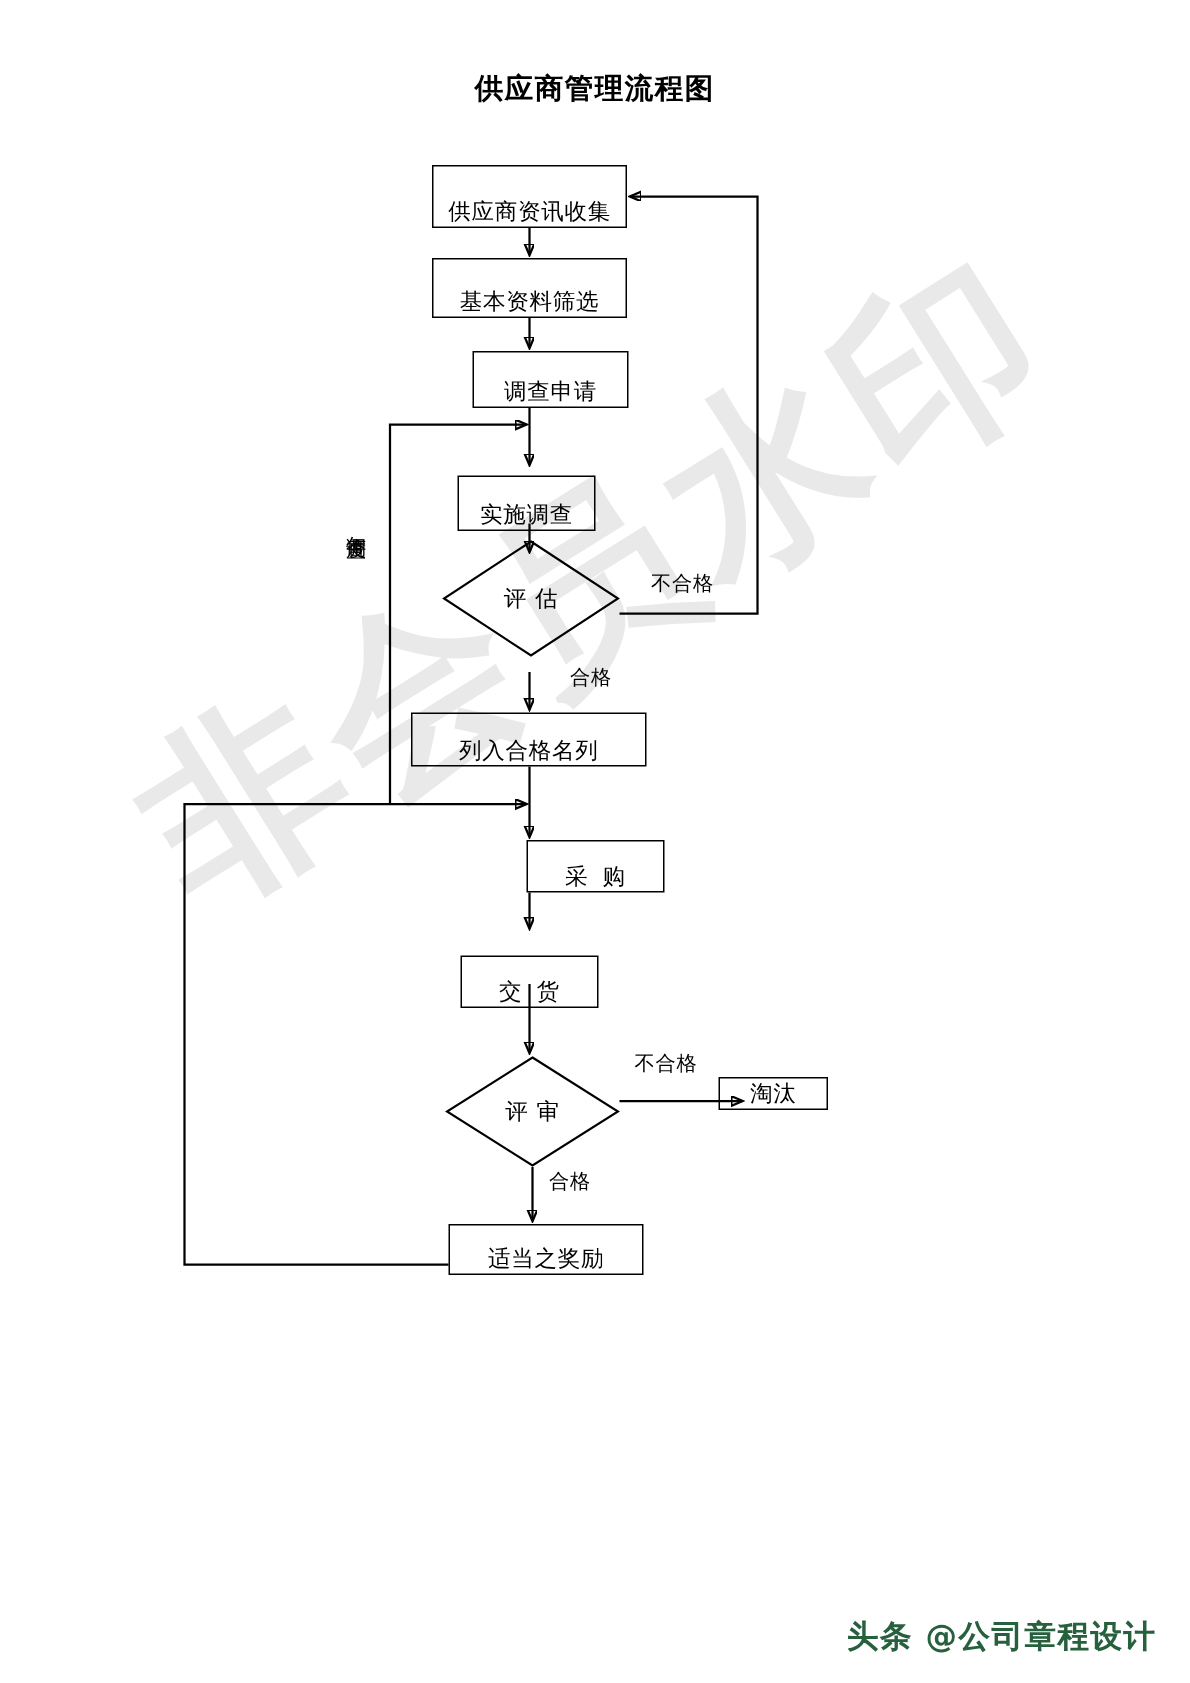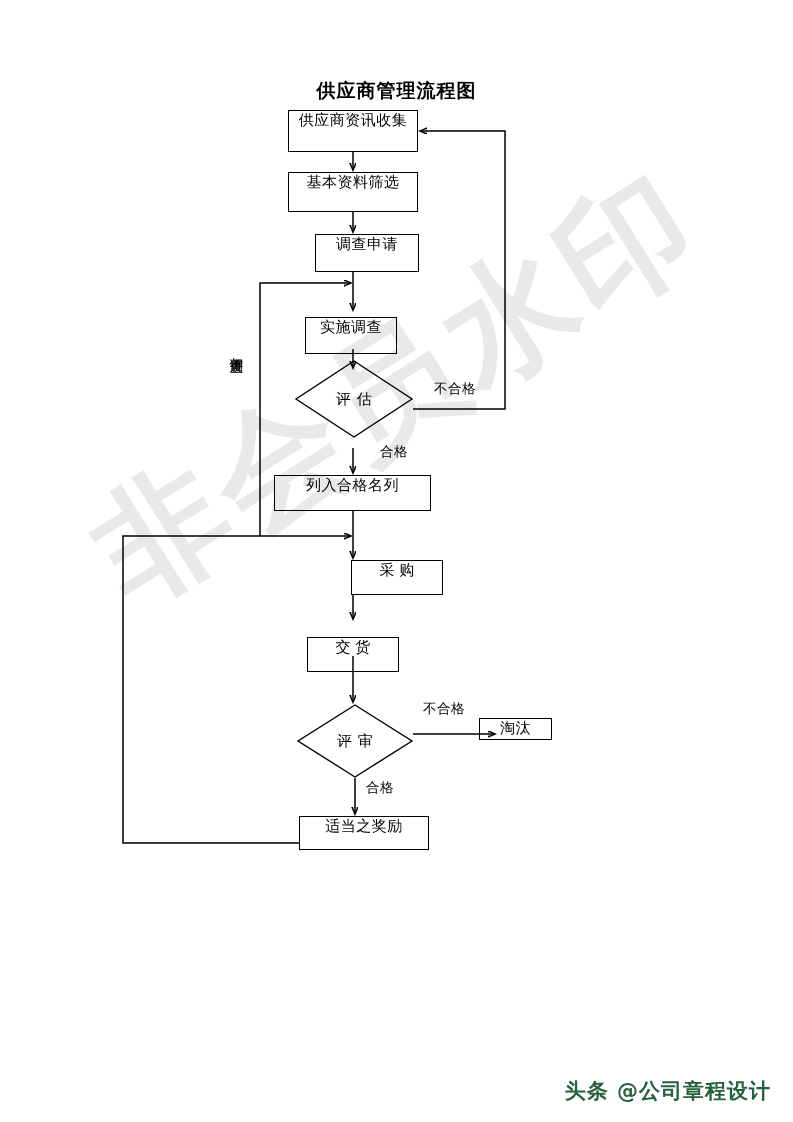--- a/index.html
+++ b/index.html
@@ -59,43 +59,42 @@
   .title {
     position: absolute;
     left: 0;
     top: 46px;
     width: 793px;
     text-align: center;
     font-family: "DejaVu Serif", "Liberation Serif", serif;
     font-size: 19px;
     font-weight: bold;
     letter-spacing: 1px;
-    margin-top: 32px;
   }
 
   
   .flow {
     position: absolute;
     left: 0; top: 0;
     width: 793px;
     height: 1122px;
   }
 
   .node {
     position: absolute;
     box-sizing: border-box;
     border: 1.4px solid #000;
     background: transparent;
     display: flex;
-    align-items: flex-start;
+    align-items: flex-end;
     justify-content: center;
     font-size: 15px;
     letter-spacing: 0.5px;
     white-space: nowrap;
-    font-family: Liberation Serif, serif;
+    font-family: Liberation Mono, monospace;
   }
 
   .diamond-wrap {
     position: absolute;
     display: flex;
     align-items: center;
     justify-content: center;
   }
   .diamond-wrap svg {
     position: absolute;

